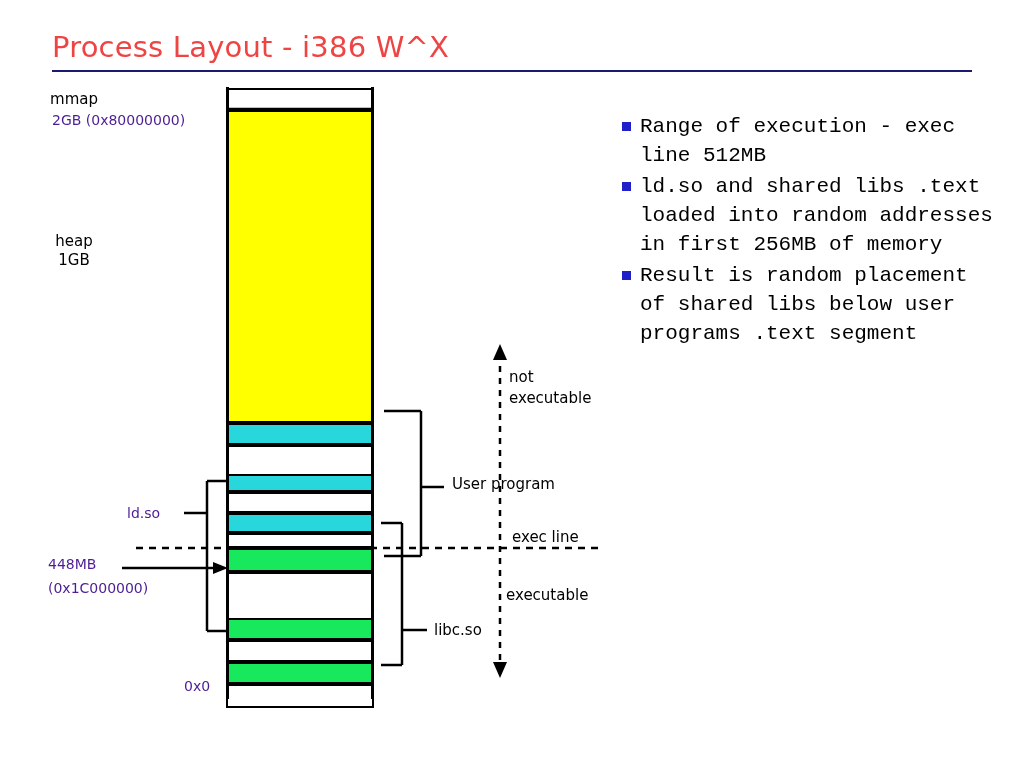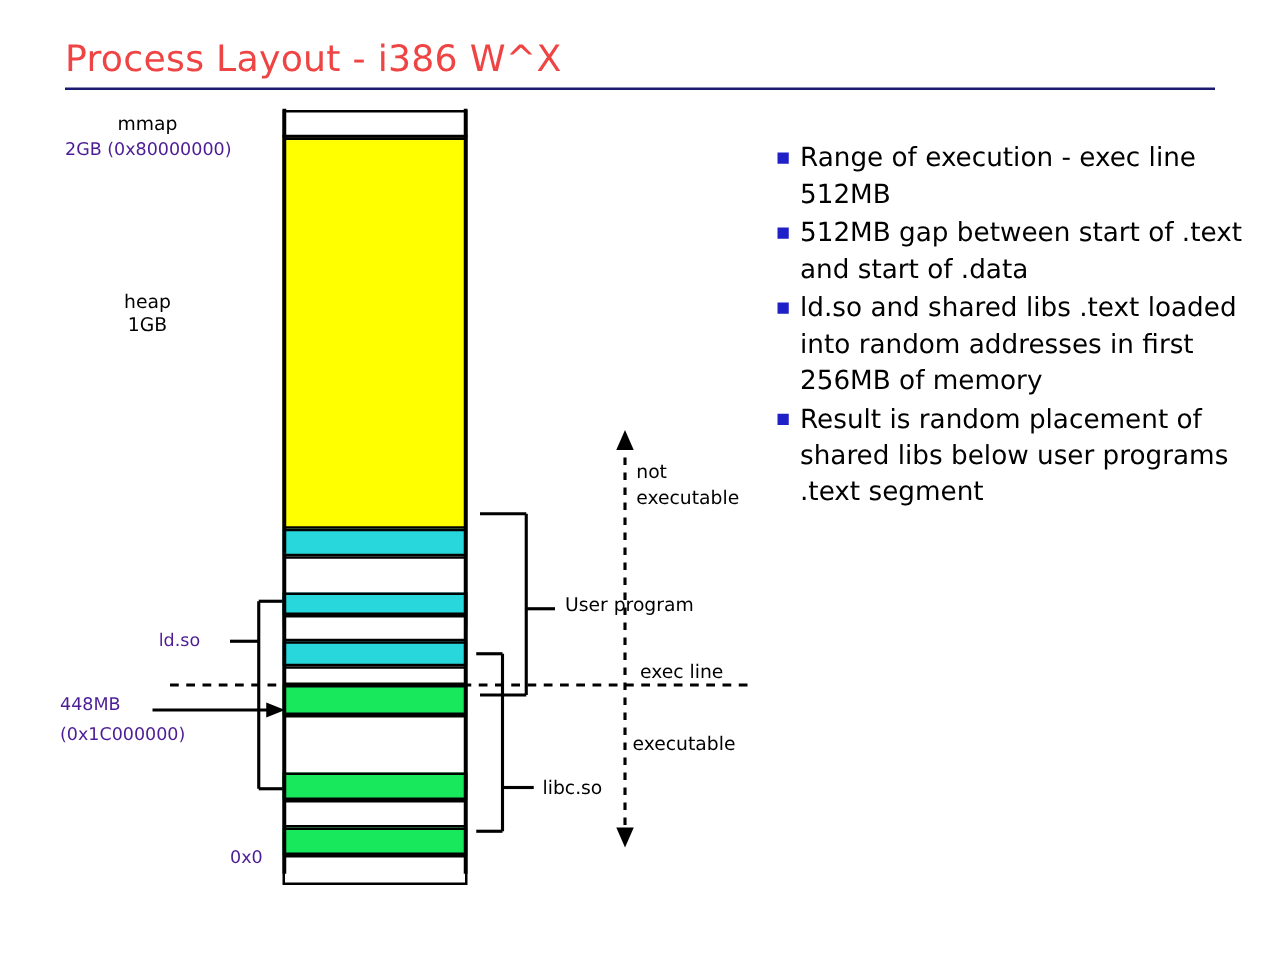--- a/index.html
+++ b/index.html
@@ -56,21 +56,20 @@
   .mem-block.cyan   { background: #28d7dc; }
   .mem-block.green  { background: #18e85c; }
 
   .mem-label {
     position: absolute;
     width: 148px;
     text-align: center;
     font-size: 15px;
     color: #000000;
     pointer-events: none;
-    padding-left: 44px;
   }
   #mmap-label { left: 0; top: 90px; }
   #heap-label {
     left: 0;
     top: 232px;
     text-align: center;
     line-height: 19px;
   }
 
   
@@ -129,20 +128,21 @@
     height: 9px;
     background: #2020c8;
     margin-top: 10px;
     margin-right: 9px;
     flex: 0 0 auto;
   }
   .bullet-text {
     font-size: 21px;
     line-height: 29px;
     color: #000000;
+    font-family: Liberation Mono, monospace;
   }
 
   
   #overlay {
     position: absolute;
     left: 0;
     top: 0;
     width: 1024px;
     height: 768px;
     pointer-events: none;
@@ -230,23 +230,19 @@
   <polygon points="500,678 493,662 507,662" fill="#000"></polygon>
 </svg>
 
 <div id="bullet-list">
     <div class="bullet-item">
       <span class="bullet-marker"></span>
       <span class="bullet-text">Range of execution - exec line 512MB</span>
     </div>
     <div class="bullet-item">
       <span class="bullet-marker"></span>
-      <span class="bullet-text">512MB gap between start of .text and start of .data</span>
-    </div>
-    <div class="bullet-item">
-      <span class="bullet-marker"></span>
       <span class="bullet-text">ld.so and shared libs .text loaded into random addresses in first 256MB of memory</span>
     </div>
     <div class="bullet-item">
       <span class="bullet-marker"></span>
       <span class="bullet-text">Result is random placement of shared libs below user programs .text segment</span>
     </div>
   </div>
 
 </body></html>

